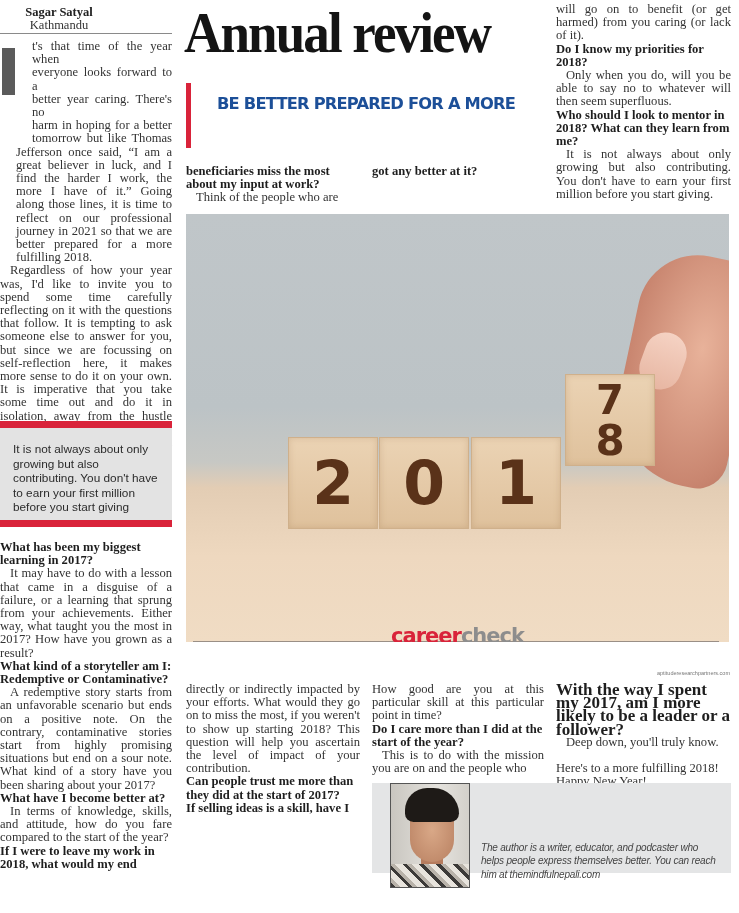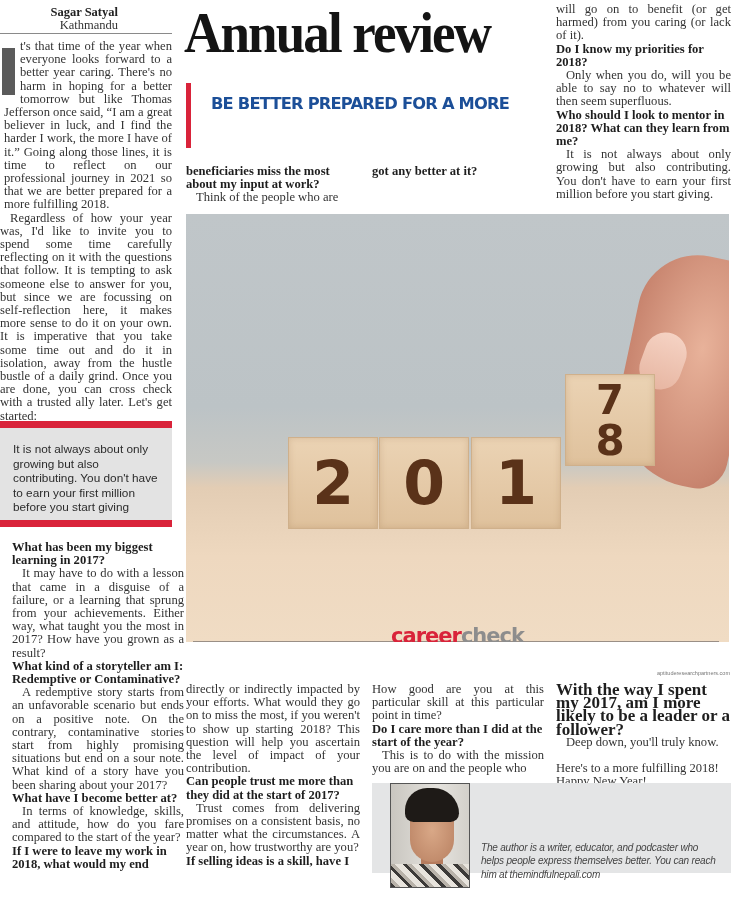--- a/index.html
+++ b/index.html
@@ -6,38 +6,38 @@
   html, body { width: 739px; height: 913px; background: #ffffff; overflow: hidden; }
   body { position: relative; font-family: "DejaVu Serif", "Liberation Serif", serif; color: #2a2a2a; }
 
   .serif { font-family: "Liberation Serif", "DejaVu Serif", serif; }
   .body-text { font-family: "Liberation Serif", "DejaVu Serif", serif; font-size: 12.6px; line-height: 13.2px; color: #333; text-align: justify; }
   .body-text p { text-indent: 10px; }
   .body-text h4 { font-family: "Liberation Serif", "DejaVu Serif", serif; font-weight: bold; font-size: 12.6px; line-height: 13.2px; color: #1e1e1e; text-align: left; }
   .body-text .noindent { text-indent: 0; }
 
   
-  .byline { position: absolute; left: 0; top: 6px; width: 172px; text-align: right; font-size: 12.5px; line-height: 13px; padding-right: 54px; }
+  .byline { position: absolute; left: 0; top: 6px; width: 172px; text-align: center; font-size: 12.5px; line-height: 13px; padding-right: 54px; }
   .byline .name { font-weight: bold; color: #222; }
   .byline .place { color: #333; }
   .byline-rule { position: absolute; left: 0; top: 33px; width: 172px; height: 1px; background: #8a8a8a; }
 
   
   .col-left { position: absolute; left: 0; top: 40px; width: 172px; }
   .dropcap { position: absolute; left: 2px; top: 8px; width: 13px; height: 47px; background: #5b5b5b; }
-  .intro { padding-left: 4px; }
+  .intro { padding-left: 16px; }
   .intro .lead-line { padding-left: 16px; display: block; }
 
   .pull-quote { position: absolute; left: 0; top: 421px; width: 172px; height: 106px; background: #e3e3e3; border-top: 7px solid #d9233a; border-bottom: 7px solid #d9233a; padding: 14px 8px 0 13px; font-family: "Liberation Sans", "DejaVu Sans", sans-serif; font-size: 11.8px; line-height: 14.5px; color: #2c2c2c; }
 
-  .col-left-lower { position: absolute; left: 0; top: 541px; width: 172px; margin-left: 12px; }
+  .col-left-lower { position: absolute; left: 0; top: 541px; width: 172px; }
 
   
   .headline { position: absolute; left: 184px; top: 2px; font-family: "Liberation Serif", "DejaVu Serif", serif; font-weight: bold; font-size: 57px; line-height: 62px; color: #141414; letter-spacing: -2px; transform: scaleX(0.93); transform-origin: left top; white-space: nowrap; }
-  .deck { position: absolute; left: 186px; top: 83px; height: 65px; border-left: 5px solid #d9233a; padding-left: 20px; padding-top: 10px; font-family: "DejaVu Sans", "Liberation Sans", sans-serif; font-weight: bold; font-size: 16.3px; line-height: 22px; color: #1c4f98; letter-spacing: -0.8px; text-transform: uppercase; }
+  .deck { position: absolute; left: 186px; top: 83px; height: 65px; border-left: 5px solid #d9233a; padding-left: 26px; padding-top: 10px; font-family: "DejaVu Sans", "Liberation Sans", sans-serif; font-weight: bold; font-size: 16.3px; line-height: 22px; color: #1c4f98; letter-spacing: -0.8px; text-transform: uppercase; }
 
   .col-mid-top { position: absolute; left: 186px; top: 165px; width: 174px; }
   .col-mid2-top { position: absolute; left: 372px; top: 165px; width: 172px; }
   .col-right-top { position: absolute; left: 556px; top: 3px; width: 175px; }
 
   
   .hero { position: absolute; left: 186px; top: 214px; width: 543px; height: 428px; overflow: hidden;
           background: linear-gradient(180deg, #c0c6c9 0%, #bcc3c6 45%, #c7c8c4 58%, #e3cdb4 64%, #eed8bf 80%, #f0dcc4 100%); }
   .block { position: absolute; background: linear-gradient(180deg, #ebd3b4, #dfc19c); border: 1px solid #cfb08b; box-shadow: inset 0 0 6px rgba(150,110,70,0.25); display: flex; align-items: center; justify-content: center; font-family: "DejaVu Sans", "Liberation Sans", sans-serif; font-weight: bold; color: #5a3219; font-size: 60px; }
   .block.b1 { left: 102px; top: 223px; width: 90px; height: 92px; }
@@ -138,21 +138,20 @@
   <div class="brand-rule"></div>
   <div class="brand">
     <span class="career">career</span><span class="growth">check</span>
   </div>
 </div>
 <div class="credit">aptituderesearchpartners.com</div>
 
 <div class="col-b1 body-text">
   <p class="noindent">directly or indirectly impacted by your efforts. What would they go on to miss the most, if you weren't to show up starting 2018? This question will help you ascertain the level of impact of your contribution.</p>
   <h4>Can people trust me more than they did at the start of 2017?</h4>
-  <p>Trust comes from delivering promises on a consistent basis, no matter what the circumstances. A year on, how trustworthy are you?</p>
   <h4>If selling ideas is a skill, have I</h4>
 </div>
 <div class="col-b2 body-text">
   <p class="noindent">How good are you at this particular skill at this particular point in time?</p>
   <h4>Do I care more than I did at the start of the year?</h4>
   <p>This is to do with the mission you are on and the people who</p>
 </div>
 <div class="col-b3 body-text">
   <h4>With the way I spent my 2017, am I more likely to be a leader or a follower?</h4>
   <p>Deep down, you'll truly know.</p>

